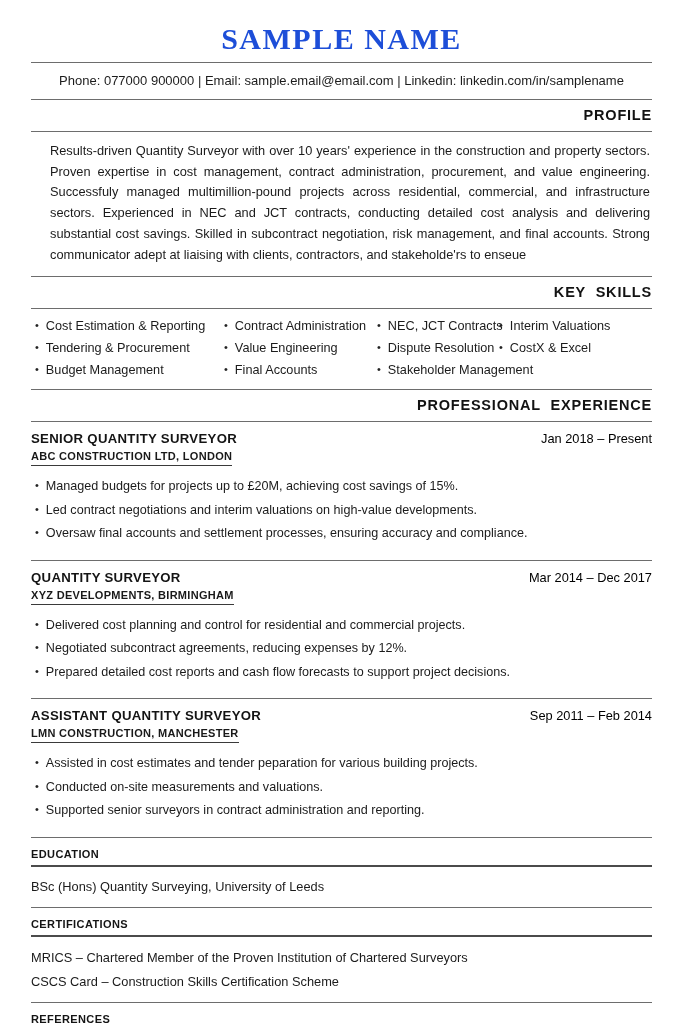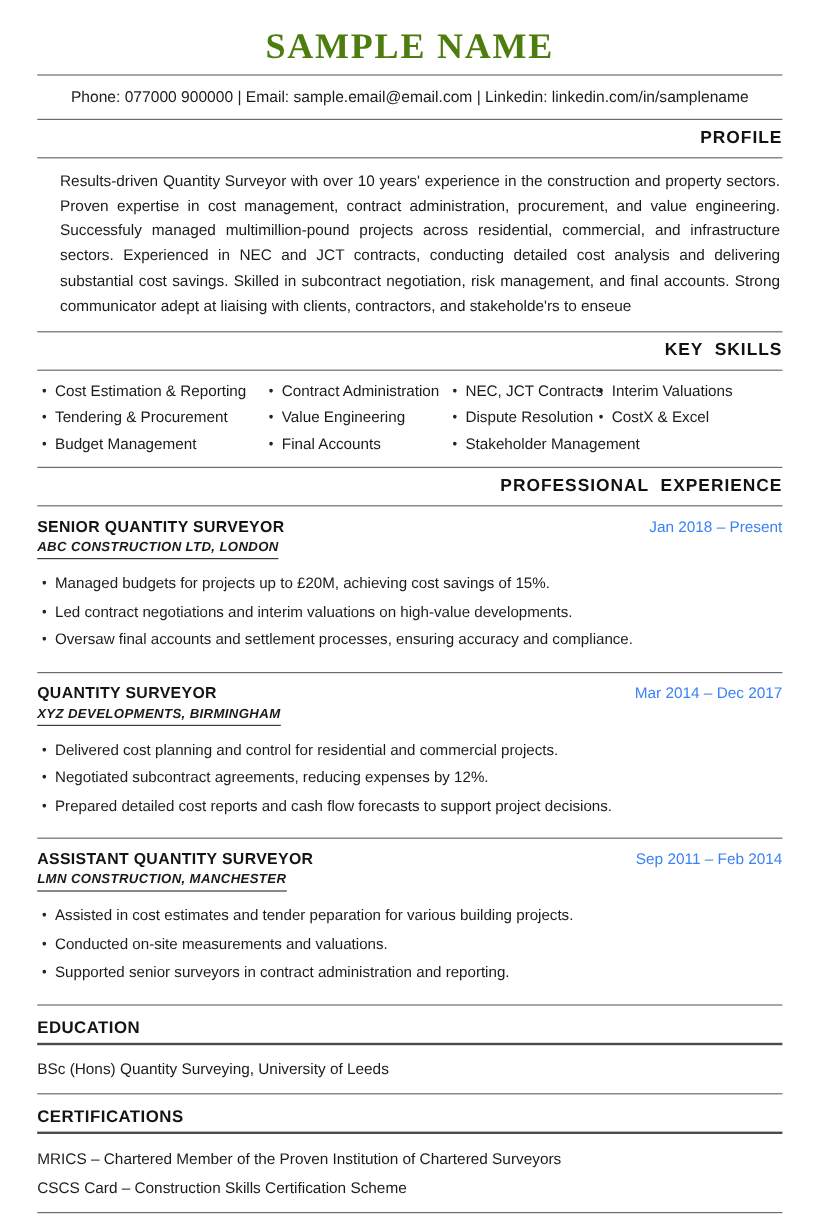--- a/index.html
+++ b/index.html
@@ -13,21 +13,21 @@
   }
   .doc { padding: 20px 31px 0 31px; }
 
   
   .name-title {
     font-family: "Liberation Serif", "DejaVu Serif", serif;
     font-weight: 700;
     font-size: 30px;
     letter-spacing: 1.5px;
     text-align: center;
-    color: #4d7c0f;
+    color: #1d4ed8;
     margin-top: 2px;
   }
   hr.rule {
     border: none;
     border-top: 1px solid #6d6d6d;
     height: 0;
   }
   hr.rule-dark {
     border: none;
     border-top: 2px solid #4b4b4b;
@@ -95,45 +95,44 @@
     align-items: flex-start;
   }
   .job-title {
     font-weight: 700;
     font-size: 13.2px;
     letter-spacing: 0.3px;
     color: #141414;
   }
   .job-dates {
     font-size: 12.8px;
-    color: #3b82f6;
+    color: #000000;
   }
   .company {
     display: inline-block;
     font-weight: 700;
     font-size: 11px;
     letter-spacing: 0.3px;
     color: #191919;
     border-bottom: 1.5px solid #3a3a3a;
     padding-bottom: 3px;
     margin-top: 4px;
-    font-style: italic;
   }
   .bullets { padding: 13px 0 8px 4px; }
   .bullet-row {
     display: flex;
     align-items: baseline;
     font-size: 12.6px;
     margin-bottom: 9.5px;
     color: #1b1b1b;
   }
 
   
   .left-heading {
-    font-size: 14px;
+    font-size: 11px;
     font-weight: 700;
     letter-spacing: 0.4px;
     color: #141414;
     padding: 10px 0 5px 0;
   }
   .plain-line {
     font-size: 12.8px;
     color: #1b1b1b;
     padding: 12px 0 13px 0;
   }

